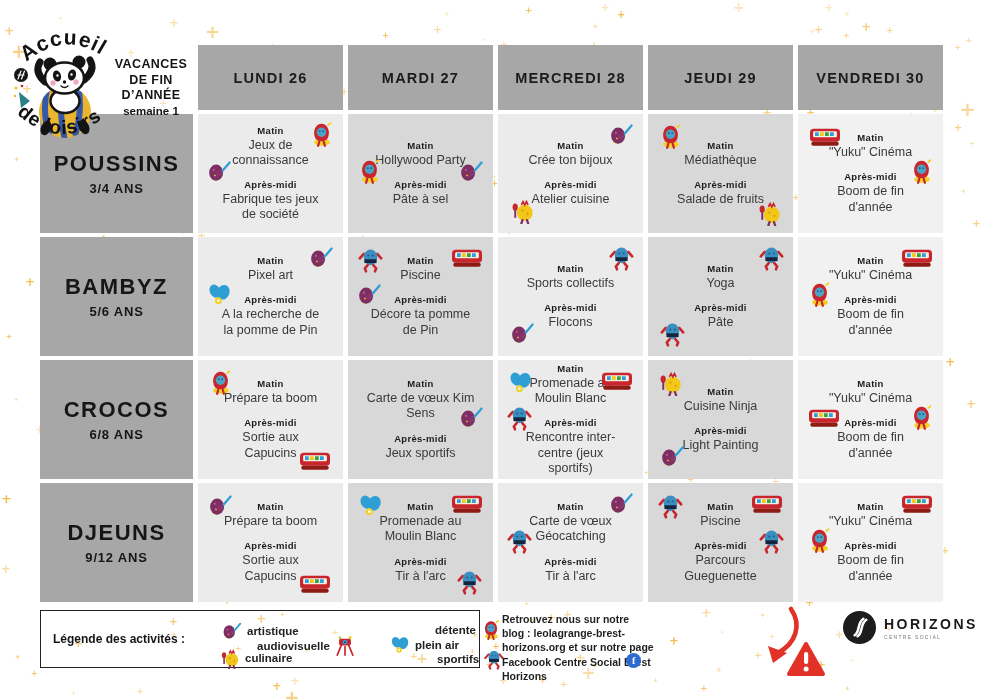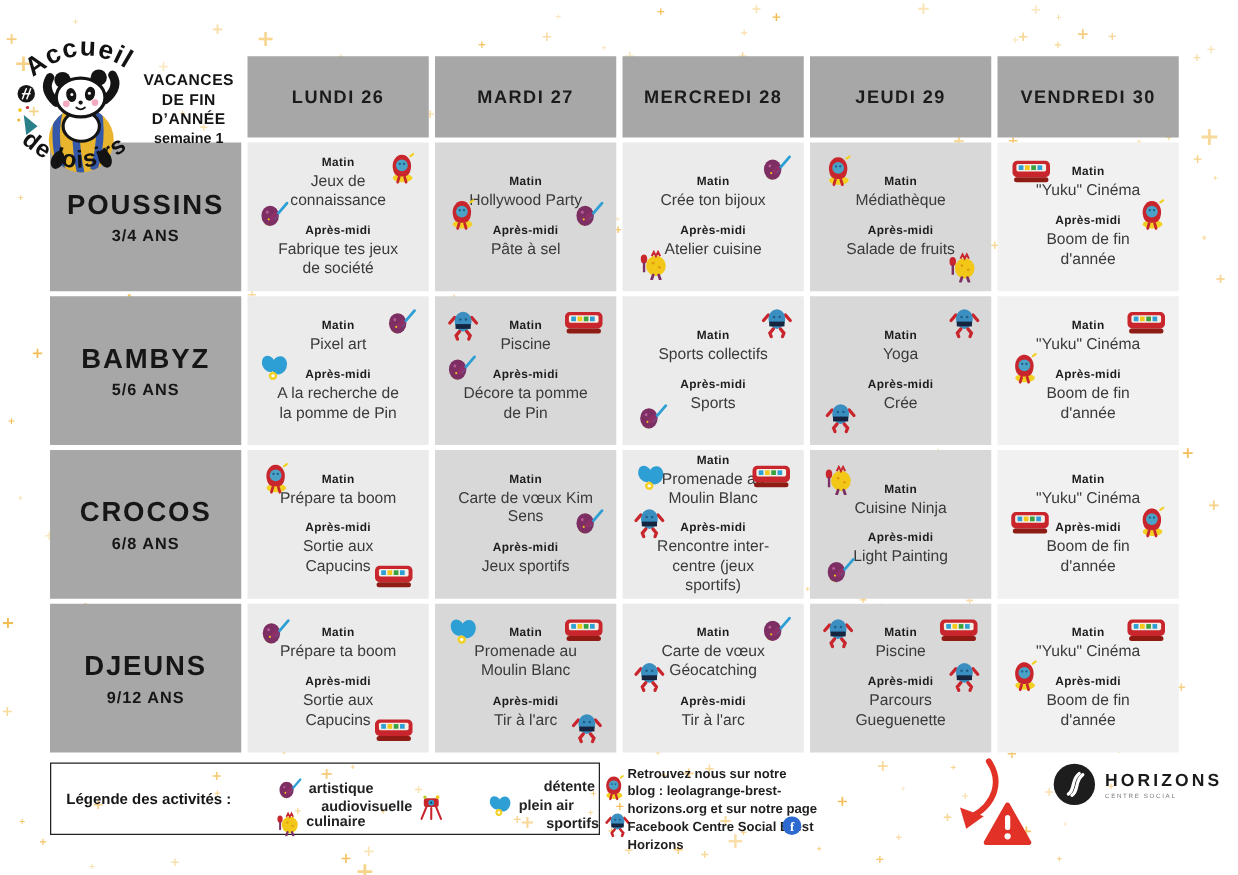--- a/index.html
+++ b/index.html
@@ -682,21 +682,21 @@
           </svg>
         </span>
       </div>
     <div class="cell">
       <div class="slot">
           <div class="tlabel">Matin</div>
           <div class="act">Sports collectifs</div>
         </div>
       <div class="slot">
           <div class="tlabel">Après-midi</div>
-          <div class="act">Sports</div>
+          <div class="act">Flocons</div>
         </div>
     <span class="cicon pos-tr ic-sportive">
           <svg viewBox="0 0 24 24">
             <path d="M6 7 L2.5 11 M18 7 L21.5 11" stroke="#c8252c" stroke-width="2.3" stroke-linecap="round"></path>
             <ellipse cx="12" cy="10" rx="6" ry="7" fill="#3a8fc0"></ellipse>
             <rect x="6.6" y="11.8" width="10.8" height="3.4" fill="#15243f"></rect>
             <path d="M9.5 17l-2.5 3 1 2.5 M14.5 17l2.5 3-1 2.5" stroke="#c8252c" stroke-width="2.3" fill="none" stroke-linecap="round"></path>
             <circle cx="10" cy="8.5" r=".9" fill="#1e5d86"></circle>
             <circle cx="14" cy="8.5" r=".9" fill="#1e5d86"></circle>
           </svg>
@@ -713,21 +713,21 @@
           </svg>
         </span>
       </div>
     <div class="cell">
       <div class="slot">
           <div class="tlabel">Matin</div>
           <div class="act">Yoga</div>
         </div>
       <div class="slot">
           <div class="tlabel">Après-midi</div>
-          <div class="act">Crée</div>
+          <div class="act">Pâte</div>
         </div>
     <span class="cicon pos-tr ic-sportive">
           <svg viewBox="0 0 24 24">
             <path d="M6 7 L2.5 11 M18 7 L21.5 11" stroke="#c8252c" stroke-width="2.3" stroke-linecap="round"></path>
             <ellipse cx="12" cy="10" rx="6" ry="7" fill="#3a8fc0"></ellipse>
             <rect x="6.6" y="11.8" width="10.8" height="3.4" fill="#15243f"></rect>
             <path d="M9.5 17l-2.5 3 1 2.5 M14.5 17l2.5 3-1 2.5" stroke="#c8252c" stroke-width="2.3" fill="none" stroke-linecap="round"></path>
             <circle cx="10" cy="8.5" r=".9" fill="#1e5d86"></circle>
             <circle cx="14" cy="8.5" r=".9" fill="#1e5d86"></circle>
           </svg>

